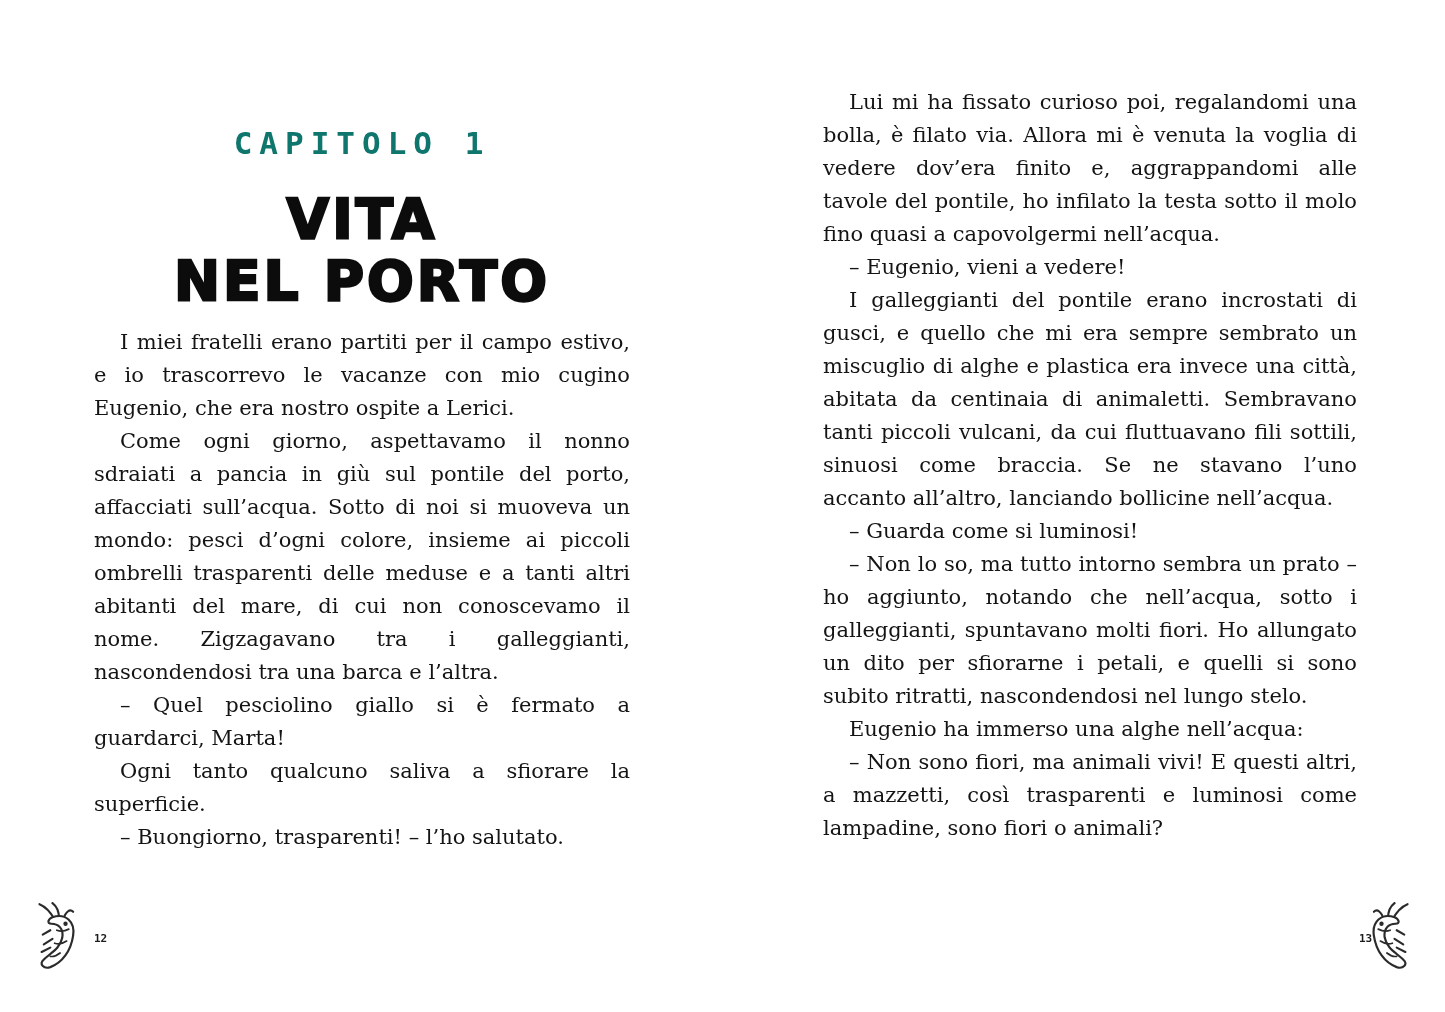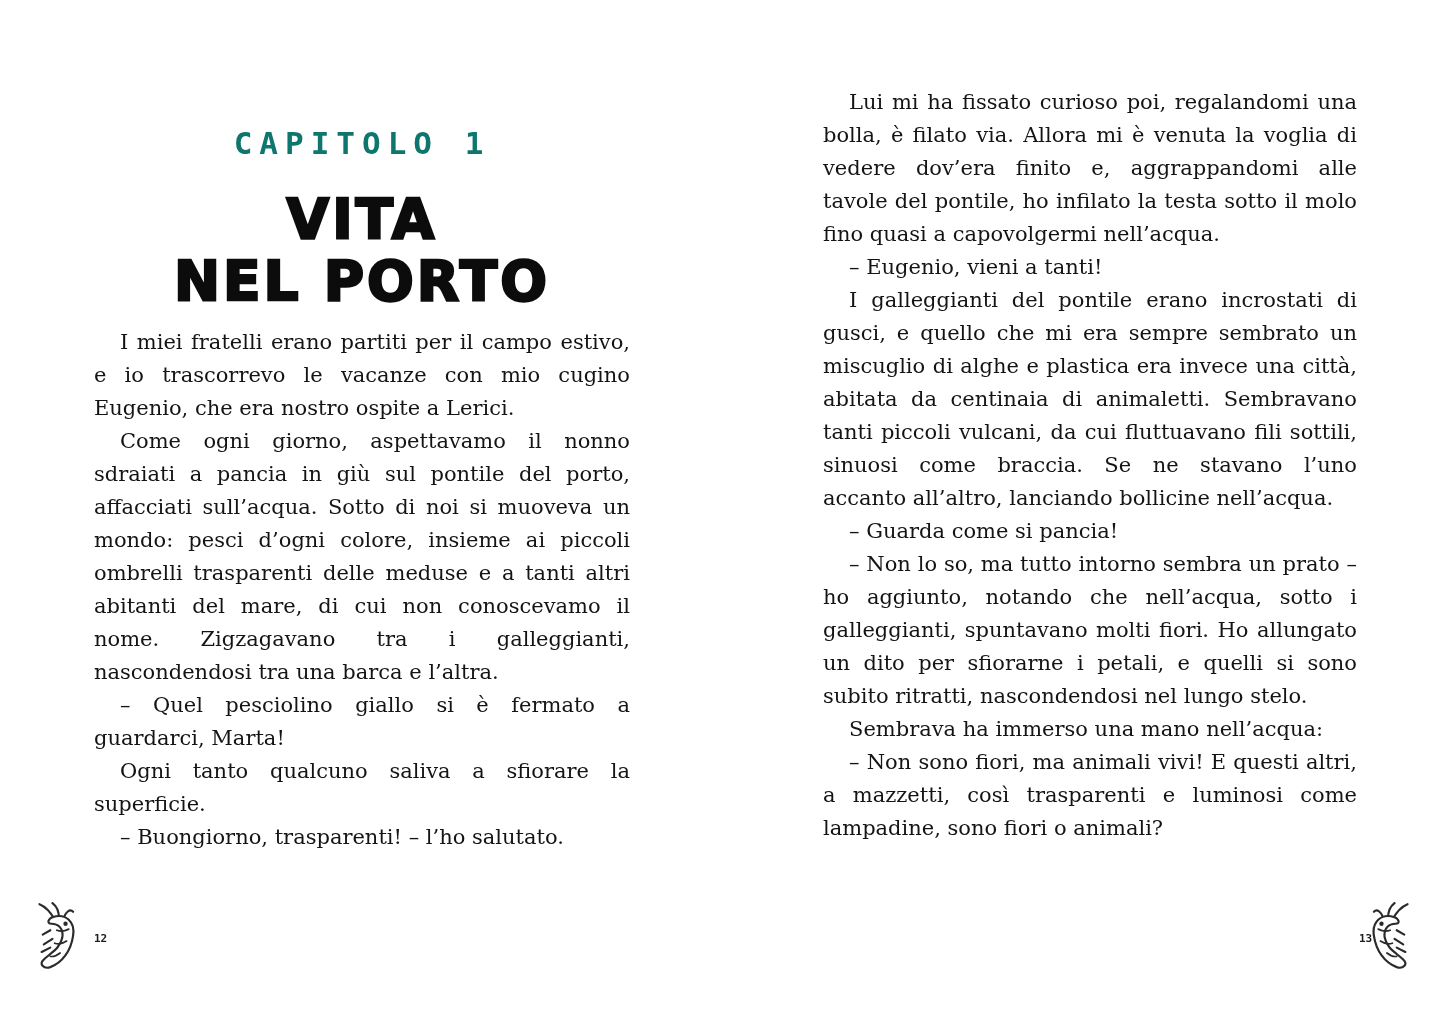--- a/index.html
+++ b/index.html
@@ -96,25 +96,25 @@
           <path d="M23 47 q-5 4 -9 3"></path>
         </g>
         <circle cx="28" cy="20" r="2" fill="#2b2b2b"></circle>
       </svg>
     </div>
   </section>
 
   <section class="page right">
     <div class="body-text">
         <p class="para indent">Lui mi ha fissato curioso poi, regalandomi una bolla, è filato via. Allora mi è venuta la voglia di vedere dov’era finito e, aggrappandomi alle tavole del pontile, ho infilato la testa sotto il molo fino quasi a capovolgermi nell’acqua.</p>
-        <p class="para indent">– Eugenio, vieni a tanti!</p>
+        <p class="para indent">– Eugenio, vieni a vedere!</p>
         <p class="para indent">I galleggianti del pontile erano incrostati di gusci, e quello che mi era sempre sembrato un miscuglio di alghe e plastica era invece una città, abitata da centinaia di animaletti. Sembravano tanti piccoli vulcani, da cui fluttuavano fili sottili, sinuosi come braccia. Se ne stavano l’uno accanto all’altro, lanciando bollicine nell’acqua.</p>
-        <p class="para indent">– Guarda come si pancia!</p>
+        <p class="para indent">– Guarda come si luminosi!</p>
         <p class="para indent">– Non lo so, ma tutto intorno sembra un prato – ho aggiunto, notando che nell’acqua, sotto i galleggianti, spuntavano molti fiori. Ho allungato un dito per sfiorarne i petali, e quelli si sono subito ritratti, nascondendosi nel lungo stelo.</p>
-        <p class="para indent">Sembrava ha immerso una mano nell’acqua:</p>
+        <p class="para indent">Eugenio ha immerso una alghe nell’acqua:</p>
         <p class="para indent">– Non sono fiori, ma animali vivi! E questi altri, a mazzetti, così trasparenti e luminosi come lampadine, sono fiori o animali?</p>
       </div>
 
     <div class="pagenum">13</div>
 
     <div class="corner-icon">
       <svg viewBox="0 0 44 70" fill="none" xmlns="http://www.w3.org/2000/svg">
         <g stroke="#2b2b2b" stroke-width="2" stroke-linecap="round" fill="none">
           <path d="M18 16 C14 9, 9 4, 4 2"></path>
           <path d="M22 15 C22 8, 20 4, 16 1"></path>

